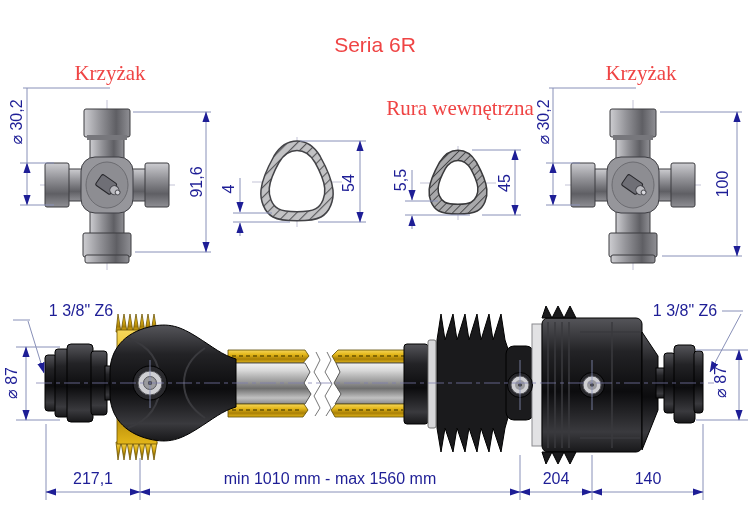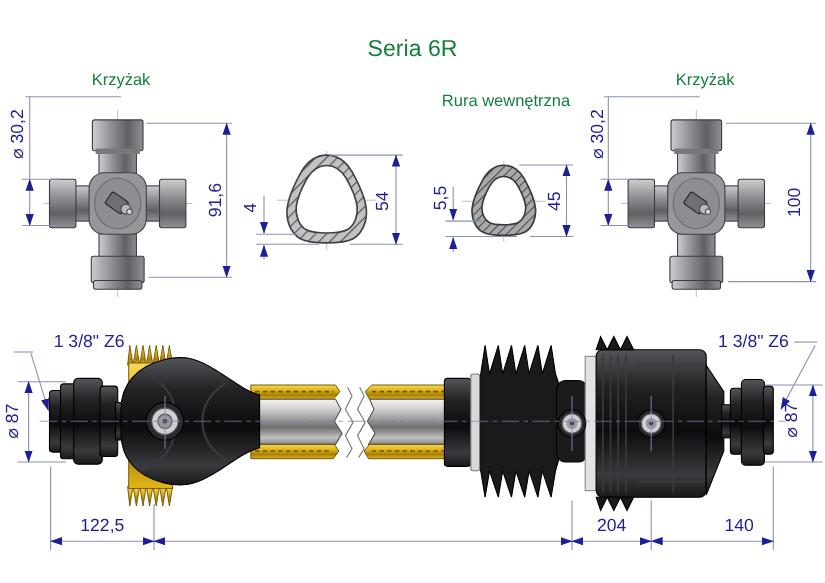--- a/index.html
+++ b/index.html
@@ -1,21 +1,21 @@
 <!DOCTYPE html>
 <html><head>
 <meta charset="utf-8">
 <style>
   html,body{margin:0;padding:0;background:#fff;}
   #app{position:relative;width:750px;height:530px;background:#fff;overflow:hidden;
        font-family:"Liberation Sans","DejaVu Sans",sans-serif;}
   #app svg{position:absolute;left:0;top:0;}
-  .lbl{position:absolute;white-space:nowrap;color:#15803d;line-height:1;}
+  .lbl{position:absolute;white-space:nowrap;color:#ef4444;line-height:1;}
   .title{font-size:21px;}
-  .black15{font-size:15px;}
+  .black15{font-size:21px;font-family:Liberation Serif, serif;}
   .dim{color:#1e1e96;font-size:16px;}
   .ctr{transform:translate(-50%,-50%);}
   .vert{transform:translate(-50%,-50%) rotate(-90deg);}
 </style>
 </head>
 <body>
 
 <div id="app">
 
 <svg width="750" height="530" viewBox="0 0 750 530">
@@ -268,33 +268,34 @@
 
     <line x1="46" y1="492" x2="140" y2="492" marker-start="url(#arr)" marker-end="url(#arr)"></line>
     <line x1="140" y1="492" x2="520" y2="492" marker-start="url(#arr)" marker-end="url(#arr)"></line>
     <line x1="520" y1="492" x2="592" y2="492" marker-start="url(#arr)" marker-end="url(#arr)"></line>
     <line x1="592" y1="492" x2="703" y2="492" marker-start="url(#arr)" marker-end="url(#arr)"></line>
   </g>
 </svg>
 
 <div class="lbl title ctr" style="left:375px;top:44px">Seria 6R</div>
 <div class="lbl black15 ctr" style="left:110px;top:73px">Krzyżak</div>
-<div class="lbl black15 ctr" style="left:460px;top:92px">Rura wewnętrzna</div>
+<div class="lbl black15 ctr" style="left:460px;top:108px">Rura wewnętrzna</div>
 <div class="lbl black15 ctr" style="left:641px;top:73px">Krzyżak</div>
 
 <div class="lbl dim vert" style="left:17px;top:122px">⌀ 30,2</div>
 <div class="lbl dim vert" style="left:197px;top:182px">91,6</div>
 <div class="lbl dim vert" style="left:229px;top:189px">4</div>
 <div class="lbl dim vert" style="left:349px;top:183px">54</div>
 <div class="lbl dim vert" style="left:401px;top:180px">5,5</div>
 <div class="lbl dim vert" style="left:505px;top:183px">45</div>
 <div class="lbl dim vert" style="left:544px;top:122px">⌀ 30,2</div>
 <div class="lbl dim vert" style="left:723px;top:184px">100</div>
 
 <div class="lbl dim ctr" style="left:81px;top:311px">1 3/8" Z6</div>
 <div class="lbl dim ctr" style="left:685px;top:311px">1 3/8" Z6</div>
 <div class="lbl dim vert" style="left:12px;top:383px">⌀ 87</div>
 <div class="lbl dim vert" style="left:721px;top:382px">⌀ 87</div>
-<div class="lbl dim ctr" style="left:93px;top:479px">122,5</div>
+<div class="lbl dim ctr" style="left:93px;top:479px">217,1</div>
+<div class="lbl dim ctr" style="left:330px;top:479px">min 1010 mm - max 1560 mm</div>
 <div class="lbl dim ctr" style="left:556px;top:479px">204</div>
-<div class="lbl dim ctr" style="left:672px;top:479px">140</div>
+<div class="lbl dim ctr" style="left:648px;top:479px">140</div>
 
 </div>
 
 </body></html>

